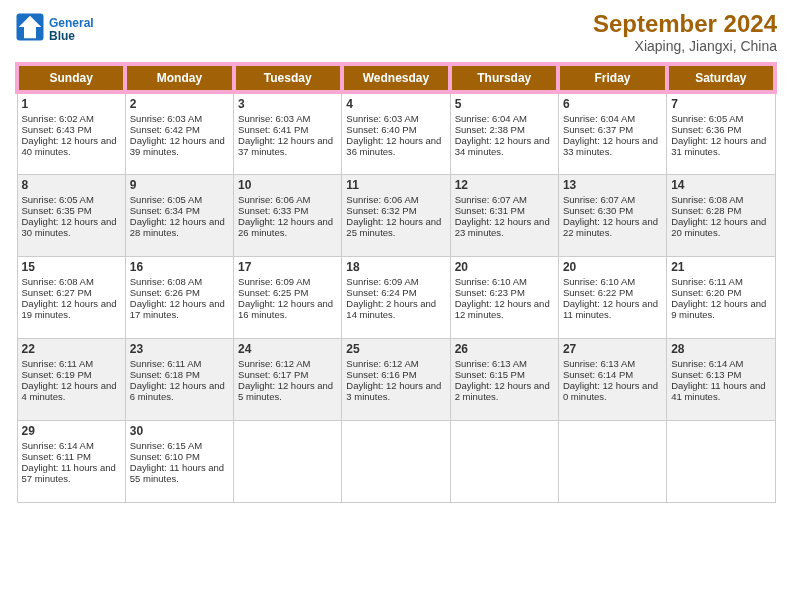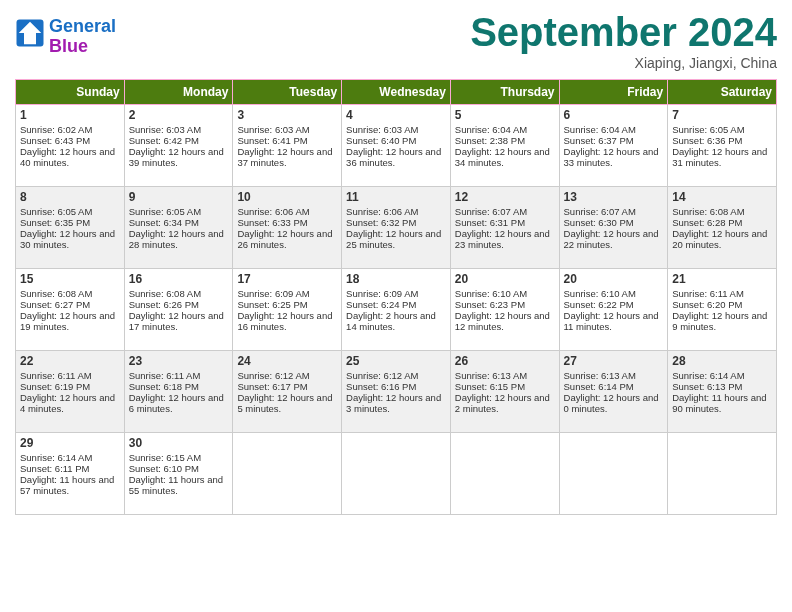--- a/index.html
+++ b/index.html
@@ -18,59 +18,59 @@
       display: flex;
       justify-content: space-between;
       align-items: flex-start;
       margin-bottom: 8px;
     }
     .logo {
       display: flex;
       align-items: center;
     }
     .logo-text {
-      font-size: 18px;
+      font-size: 12px;
       font-weight: bold;
       color: #333;
       line-height: 1.1;
       margin-top: 7px;
     }
     .logo-text span {
       color: #1a6fc4;
     }
     .logo-icon {
       width: 30px;
       height: 30px;
       margin-right: 4px;
     }
     .title-area {
       text-align: right;
     }
     .month-title {
-      font-size: 40px;
+      font-size: 24px;
       font-weight: bold;
-      color: #0f766e;
+      color: #a16207;
     }
     .location {
       font-size: 14px;
       color: #555;
     }
     table {
       width: 100%;
       border-collapse: collapse;
       table-layout: fixed;
     }
     th {
-      background-color: #4d7c0f;
+      background-color: #a16207;
       color: #fff;
       font-size: 12px;
       font-weight: bold;
       padding: 5px 4px;
-      text-align: right;
-      border: 1px solid #f9a8d4;
+      text-align: center;
+      border: 4px solid #f9a8d4;
     }
     td {
       border: 1px solid #ccc;
       vertical-align: top;
       padding: 3px 4px;
       font-size: 9.5px;
       color: #333;
       height: 82px;
     }
     .day-num {
@@ -91,21 +91,21 @@
 
 <div class="page">
   <div class="header">
     <div class="logo">
       <svg class="logo-icon" viewBox="0 0 40 40">
         <rect x="2" y="2" width="36" height="36" rx="4" fill="#1a6fc4"></rect>
         <polygon points="20,5 35,20 28,20 28,35 12,35 12,20 5,20" fill="white"></polygon>
       </svg>
       <div class="logo-text">
         <div><span>General</span></div>
-        <div><span style="color:#a21caf">Blue</span></div>
+        <div><span style="color:#0c4a6e">Blue</span></div>
       </div>
     </div>
     <div class="title-area">
       <div class="month-title">September 2024</div>
       <div class="location">Xiaping, Jiangxi, China</div>
     </div>
   </div>
 
   <table>
     <thead>
@@ -147,21 +147,21 @@
           <td><span class="day-num">20</span><span>Sunrise: 6:10 AM</span><br><span>Sunset: 6:22 PM</span><br><span>Daylight: 12 hours and 11 minutes.</span></td>
           <td><span class="day-num">21</span><span>Sunrise: 6:11 AM</span><br><span>Sunset: 6:20 PM</span><br><span>Daylight: 12 hours and 9 minutes.</span></td>
         </tr>
         <tr>
           <td><span class="day-num">22</span><span>Sunrise: 6:11 AM</span><br><span>Sunset: 6:19 PM</span><br><span>Daylight: 12 hours and 4 minutes.</span></td>
           <td><span class="day-num">23</span><span>Sunrise: 6:11 AM</span><br><span>Sunset: 6:18 PM</span><br><span>Daylight: 12 hours and 6 minutes.</span></td>
           <td><span class="day-num">24</span><span>Sunrise: 6:12 AM</span><br><span>Sunset: 6:17 PM</span><br><span>Daylight: 12 hours and 5 minutes.</span></td>
           <td><span class="day-num">25</span><span>Sunrise: 6:12 AM</span><br><span>Sunset: 6:16 PM</span><br><span>Daylight: 12 hours and 3 minutes.</span></td>
           <td><span class="day-num">26</span><span>Sunrise: 6:13 AM</span><br><span>Sunset: 6:15 PM</span><br><span>Daylight: 12 hours and 2 minutes.</span></td>
           <td><span class="day-num">27</span><span>Sunrise: 6:13 AM</span><br><span>Sunset: 6:14 PM</span><br><span>Daylight: 12 hours and 0 minutes.</span></td>
-          <td><span class="day-num">28</span><span>Sunrise: 6:14 AM</span><br><span>Sunset: 6:13 PM</span><br><span>Daylight: 11 hours and 90 minutes.</span></td>
+          <td><span class="day-num">28</span><span>Sunrise: 6:14 AM</span><br><span>Sunset: 6:13 PM</span><br><span>Daylight: 11 hours and 41 minutes.</span></td>
         </tr>
         <tr>
           <td><span class="day-num">29</span><span>Sunrise: 6:14 AM</span><br><span>Sunset: 6:11 PM</span><br><span>Daylight: 11 hours and 57 minutes.</span></td>
           <td><span class="day-num">30</span><span>Sunrise: 6:15 AM</span><br><span>Sunset: 6:10 PM</span><br><span>Daylight: 11 hours and 55 minutes.</span></td>
           <td class="empty-cell"></td>
           <td class="empty-cell"></td>
           <td class="empty-cell"></td>
           <td class="empty-cell"></td>
           <td class="empty-cell"></td>
         </tr>

